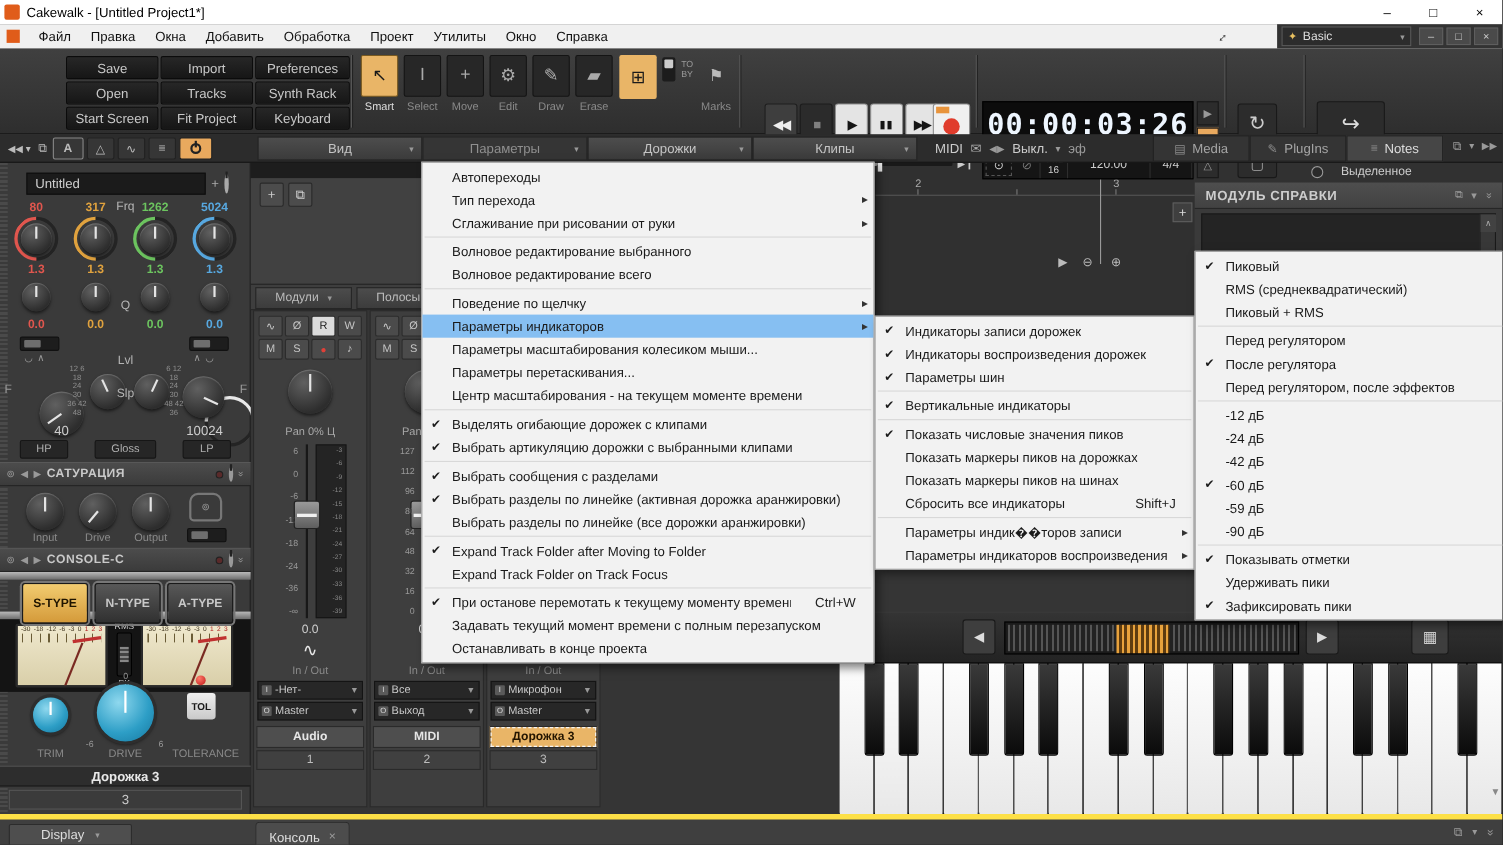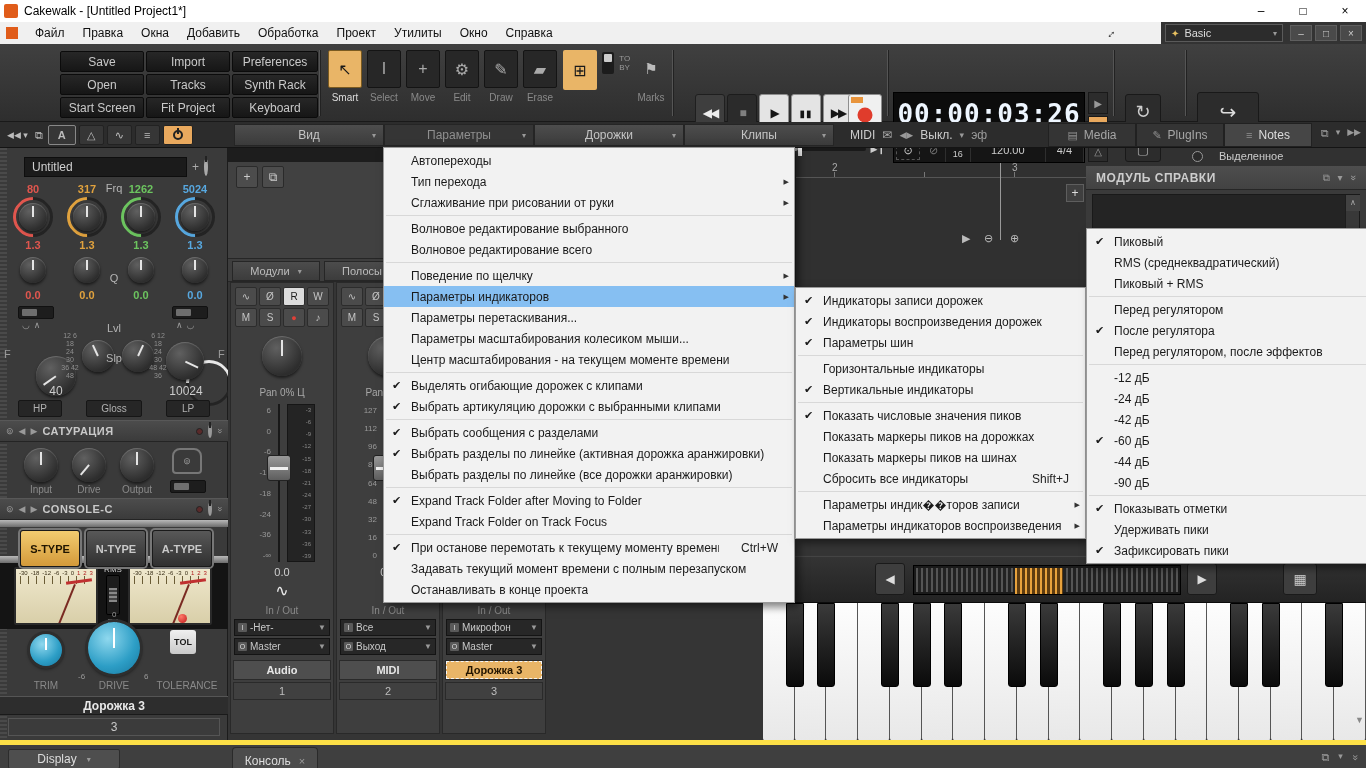--- a/index.html
+++ b/index.html
@@ -983,25 +983,25 @@
         <span class="lbl">Поведение по щелчку</span>
         <span class="arr">▶</span>
       </div>
       <div class="mi hl">
         <span class="chk"></span>
         <span class="lbl">Параметры индикаторов</span>
         <span class="arr">▶</span>
       </div>
       <div class="mi">
         <span class="chk"></span>
+        <span class="lbl">Параметры масштабирования колесиком мыши...</span>
+      </div>
+      <div class="mi">
+        <span class="chk"></span>
         <span class="lbl">Параметры перетаскивания...</span>
-      </div>
-      <div class="mi">
-        <span class="chk"></span>
-        <span class="lbl">Параметры масштабирования колесиком мыши...</span>
       </div>
       <div class="mi">
         <span class="chk"></span>
         <span class="lbl">Центр масштабирования - на текущем моменте времени</span>
       </div>
       <div class="msep"></div>
       <div class="mi">
         <span class="chk">✔</span>
         <span class="lbl">Выделять огибающие дорожек с клипами</span>
       </div>
@@ -1054,24 +1054,20 @@
       <div class="mi">
         <span class="chk">✔</span>
         <span class="lbl">Индикаторы воспроизведения дорожек</span>
       </div>
       <div class="mi">
         <span class="chk">✔</span>
         <span class="lbl">Параметры шин</span>
       </div>
       <div class="msep"></div>
       <div class="mi">
-        <span class="chk"></span>
-        <span class="lbl">Горизонтальные индикаторы</span>
-      </div>
-      <div class="mi">
         <span class="chk">✔</span>
         <span class="lbl">Вертикальные индикаторы</span>
       </div>
       <div class="msep"></div>
       <div class="mi">
         <span class="chk">✔</span>
         <span class="lbl">Показать числовые значения пиков</span>
       </div>
       <div class="mi">
         <span class="chk"></span>
@@ -1136,21 +1132,21 @@
       <div class="mi">
         <span class="chk"></span>
         <span class="lbl">-42 дБ</span>
       </div>
       <div class="mi">
         <span class="chk">✔</span>
         <span class="lbl">-60 дБ</span>
       </div>
       <div class="mi">
         <span class="chk"></span>
-        <span class="lbl">-44 дБ</span>
+        <span class="lbl">-59 дБ</span>
       </div>
       <div class="mi">
         <span class="chk"></span>
         <span class="lbl">-90 дБ</span>
       </div>
       <div class="msep"></div>
       <div class="mi">
         <span class="chk">✔</span>
         <span class="lbl">Показывать отметки</span>
       </div>

